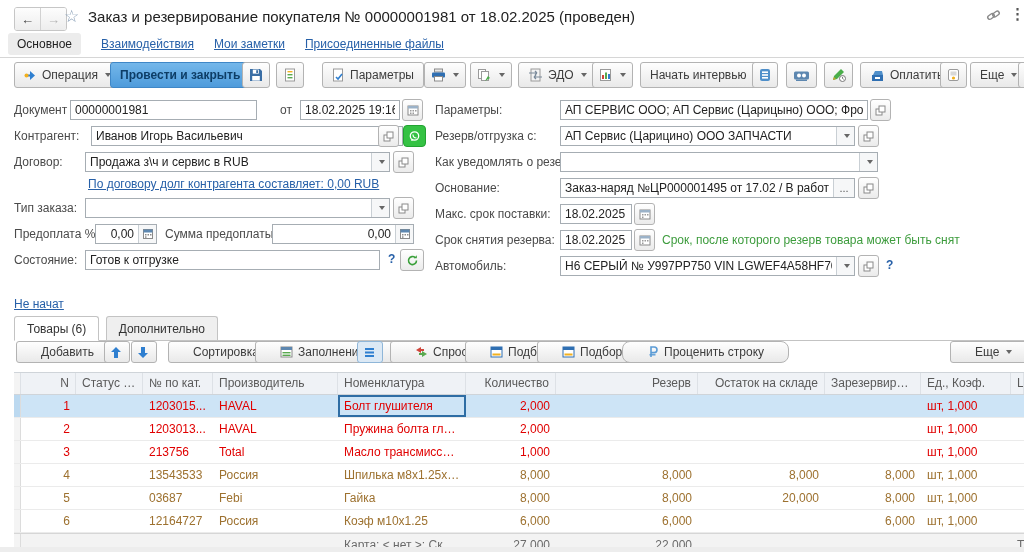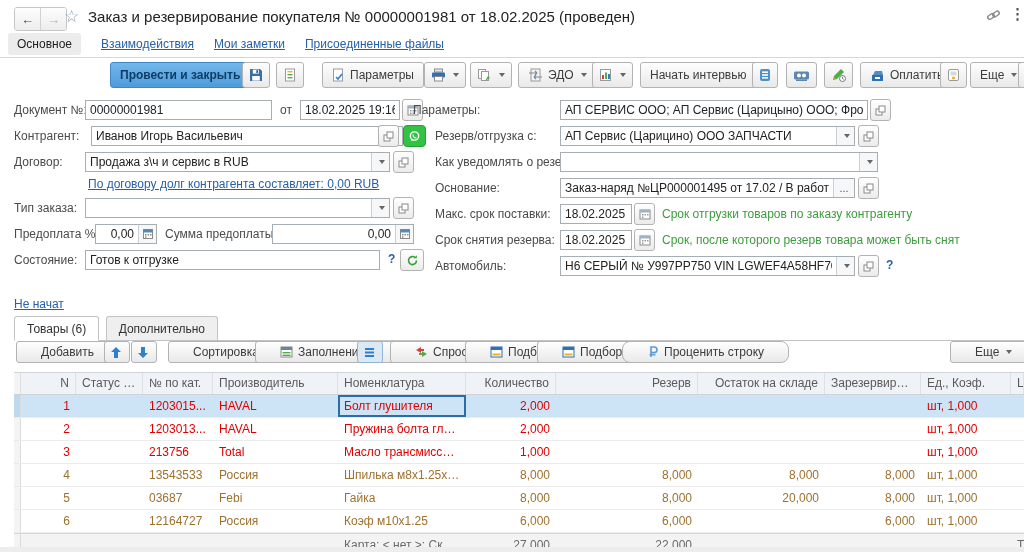--- a/index.html
+++ b/index.html
@@ -93,20 +93,31 @@
 
   <div class="abs" style="left:8px;top:33px;display:flex;align-items:center;gap:20px;">
     <span class="navtab active">Основное</span>
     <a class="link">Взаимодействия</a>
     <a class="link">Мои заметки</a>
     <a class="link">Присоединенные файлы</a>
   </div>
   <div class="abs" style="left:0;top:57px;width:1024px;border-top:1px solid #d6d6d6;"></div>
 
   <div class="abs" style="left:0;top:62px;width:1024px;height:28px;">
+    <button class="btn abs" style="left:14px;">
+      <span>
+          <svg width="13" height="13" viewBox="0 0 13 13">
+            <path d="M1 6.5h7" stroke="#2f7fd0" stroke-width="2"></path>
+            <path d="M6 2l5 4.5-5 4.5z" fill="#2f7fd0"></path>
+            <circle cx="2.5" cy="6.5" r="2" fill="#f2b01e"></circle>
+          </svg>
+        </span>
+      <span>Операция</span>
+        <span class="dd"></span>
+    </button>
     <button class="btn primary abs" style="left:110px;">
         <span>Провести и закрыть</span>
       </button>
     <button class="btn iconb abs" style="left:242px;">
       <span>
           <svg width="14" height="14" viewBox="0 0 14 14">
             <path d="M1 1h10l2 2v10H1z" fill="#3a6ea5"></path>
             <rect x="3.2" y="8" width="7.6" height="4.6" fill="#fff"></rect>
             <rect x="3.8" y="1.6" width="6" height="4" fill="#fff"></rect>
             <rect x="7.2" y="2.2" width="1.8" height="2.8" fill="#3a6ea5"></rect>
@@ -227,21 +238,21 @@
         </span>
     </button>
     <button class="btn abs" style="left:970px;">
         <span>Еще</span>
         <span class="dd"></span>
       </button>
     <button class="btn iconb abs" style="left:1018px;width:20px;"></button>
   </div>
 
   <span class="lbl abs" style="left:14px;top:103px;">Документ №:</span>
-  <div class="iwrap abs" style="left:85px;top:100px;width:187px;">
+  <div class="iwrap abs" style="left:70px;top:100px;width:187px;">
     <input value="00000001981" style="">
   </div>
   <span class="lbl abs" style="left:280px;top:103px;">от</span>
   <div class="iwrap abs" style="left:300px;top:100px;width:100px;">
     <input value="18.02.2025 19:16:4" style="">
   </div>
   <div class="sqbtn abs" style="left:402px;top:99px;">
     <span>
         <svg width="12" height="12" viewBox="0 0 12 12">
           <rect x="1" y="2" width="10" height="9" fill="#fff" stroke="#8a8a8a"></rect>
@@ -358,21 +369,21 @@
     <span>
         <svg width="13" height="13" viewBox="0 0 13 13">
           <path d="M10.5 6.5a4 4 0 1 1-1.2-2.8" fill="none" stroke="#3aa03a" stroke-width="1.6"></path>
           <path d="M10.8 1.2v3h-3z" fill="#3aa03a"></path>
         </svg>
       </span>
   </div>
 
   <a class="link abs" style="left:14px;top:297px;">Не начат</a>
 
-  <span class="lbl abs" style="left:413px;top:103px;">Параметры:</span>
+  <span class="lbl abs" style="left:435px;top:103px;">Параметры:</span>
   <div class="iwrap abs" style="left:560px;top:100px;width:308px;">
     <input value="АП СЕРВИС ООО; АП Сервис (Царицыно) ООО; Фролов Евге" style="">
   </div>
   <div class="sqbtn abs" style="left:870px;top:99px;">
     <span>
         <svg width="11" height="11" viewBox="0 0 11 11">
           <rect x="1" y="4" width="6" height="6" fill="#fff" stroke="#8a8a8a"></rect>
           <rect x="4" y="1" width="6" height="6" fill="#fff" stroke="#8a8a8a"></rect>
         </svg>
       </span>
@@ -429,21 +440,20 @@
           <rect x="1" y="2" width="10" height="2.5" fill="#9bb2c8"></rect>
           <g fill="#9a9a9a">
             <rect x="3" y="6" width="1.5" height="1.5"></rect>
             <rect x="5.5" y="6" width="1.5" height="1.5"></rect>
             <rect x="8" y="6" width="1.5" height="1.5"></rect>
             <rect x="3" y="8.5" width="1.5" height="1.5"></rect>
           </g>
         </svg>
       </span>
   </div>
-  <span class="hint abs" style="left:662px;top:207px;">Срок отгрузки товаров по заказу контрагенту</span>
 
   <span class="lbl abs" style="left:435px;top:233px;">Срок снятия резерва:</span>
   <div class="iwrap abs" style="left:560px;top:230px;width:72px;">
     <input value="18.02.2025" style="">
   </div>
   <div class="sqbtn abs" style="left:634px;top:229px;">
     <span>
         <svg width="12" height="12" viewBox="0 0 12 12">
           <rect x="1" y="2" width="10" height="9" fill="#fff" stroke="#8a8a8a"></rect>
           <rect x="1" y="2" width="10" height="2.5" fill="#9bb2c8"></rect>

